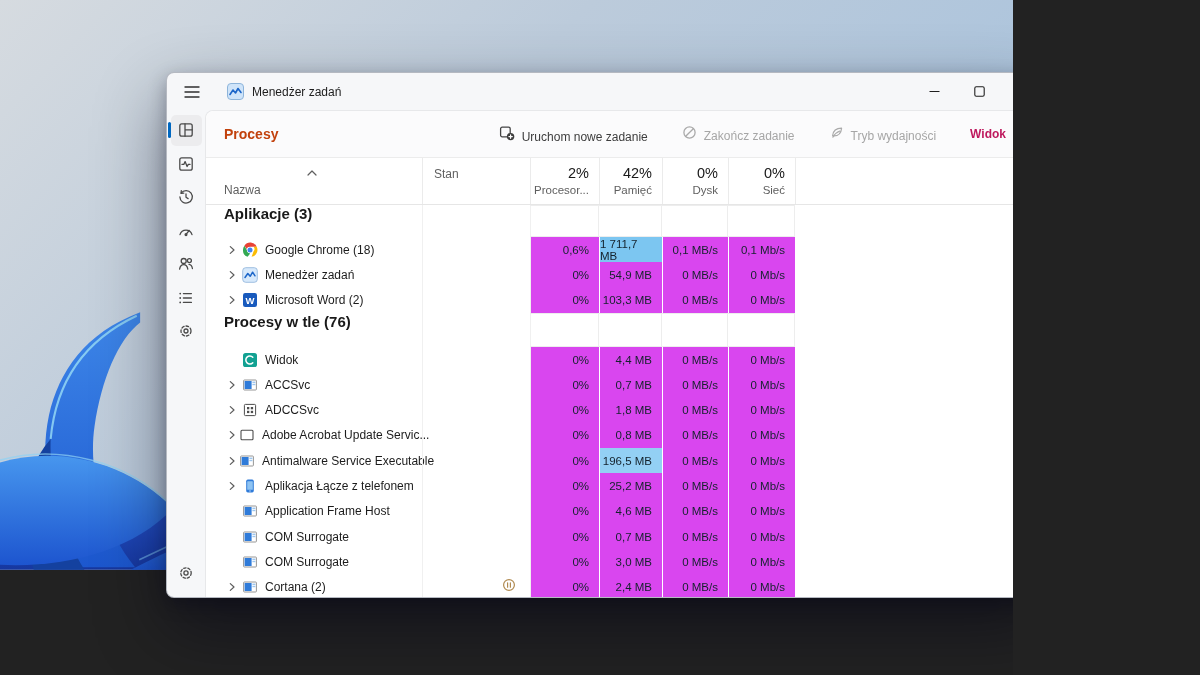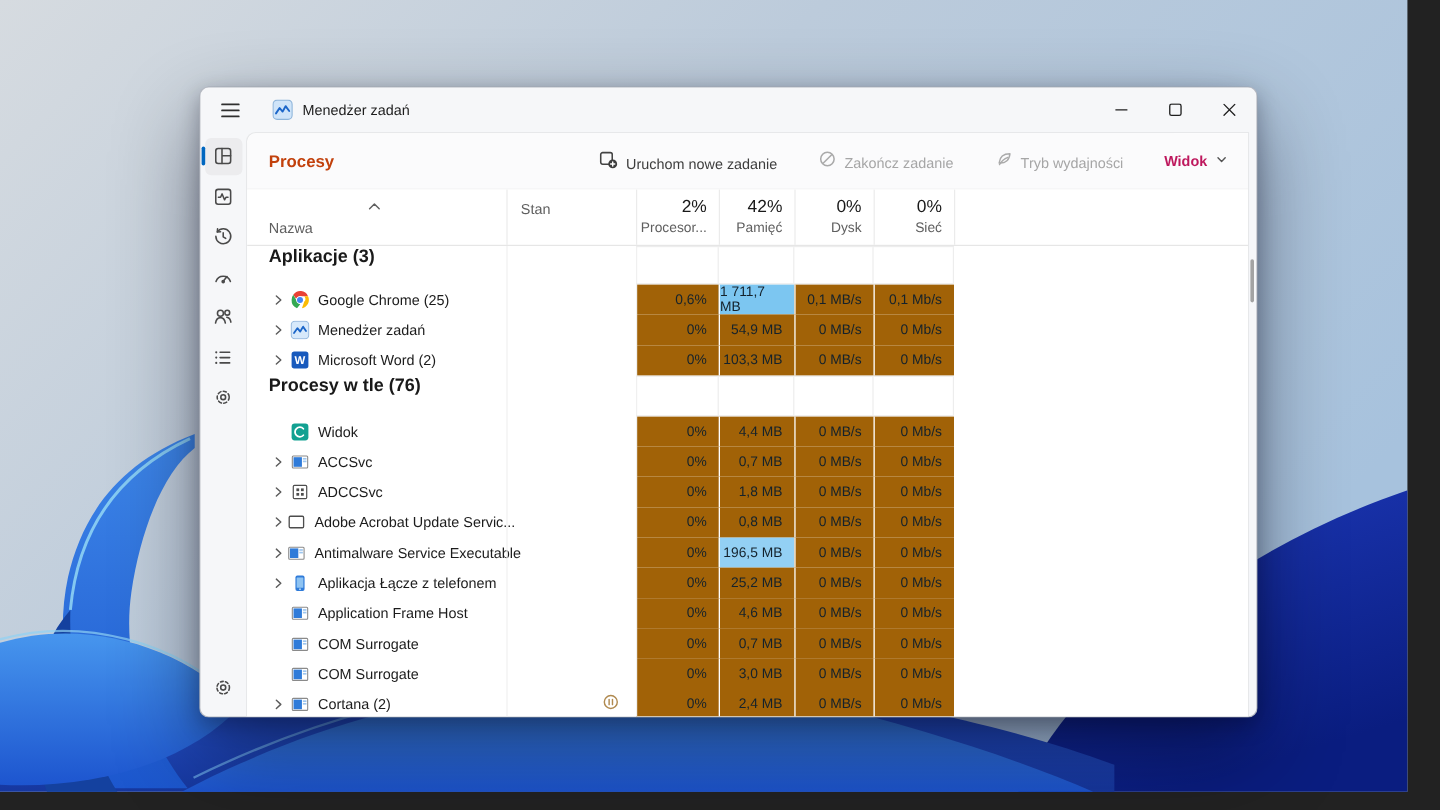--- a/index.html
+++ b/index.html
@@ -1,17 +1,17 @@
 <!DOCTYPE html>
 <html><head>
 <meta charset="utf-8">
 <style>
   html,body{margin:0;padding:0;background:#222;}
   body{font-family:"Liberation Sans","DejaVu Sans",sans-serif;-webkit-font-smoothing:antialiased;}
-  .desktop{position:relative;width:1173px;height:675px;overflow:hidden;}
+  .desktop{position:relative;width:1013px;height:675px;overflow:hidden;}
   .wallpaper{position:absolute;inset:0;}
 
   
   .window{position:absolute;left:166px;top:72px;width:882px;height:526px;background:#f6f7f9;
     border-radius:8px;border:1px solid rgba(60,70,90,.35);box-sizing:border-box;
     box-shadow:0 30px 70px rgba(0,0,20,.45),0 6px 18px rgba(0,0,20,.28);
     display:flex;flex-direction:column;overflow:hidden;}
   .titlebar{flex:0 0 37px;display:flex;align-items:center;padding-left:12px;}
   .hamburger{width:26px;height:26px;display:flex;align-items:center;justify-content:center;border-radius:4px;cursor:pointer;}
   .app-ico{width:17px;height:17px;margin-left:22px;display:flex;}
@@ -59,21 +59,21 @@
   .heatstrip i{display:block;height:100%;box-sizing:border-box;border-right:1px solid #ededed;}
   .hs1{width:69px}.hs2{width:63px}.hs3{width:66px}.hs4{width:67px}
   .prow{display:flex;align-items:center;height:25.3px;cursor:default;}
   .cell{height:100%;box-sizing:border-box;display:flex;align-items:center;}
   .ncell{width:216px;padding-left:20px;}
   .chev{width:15px;display:inline-flex;align-items:center;}
   .ricon{width:16px;height:16px;margin:0 7px 0 1px;display:inline-flex;align-items:center;justify-content:center;}
   .ricon svg{width:16px;height:16px;}
   .rlabel{font-size:12px;color:#1c1c1c;white-space:nowrap;}
   .scell{width:108px;justify-content:flex-end;padding-right:14px;}
-  .heat{background:#a16207;justify-content:flex-end;padding-right:10px;font-size:11.5px;color:#14222c;}
+  .heat{background:#d946ef;justify-content:flex-end;padding-right:10px;font-size:11.5px;color:#14222c;}
   .heat.c1{width:69px;}
   .heat.c2{width:63px;border-left:1px solid #fff;}
   .heat.c3{width:66px;border-left:1px solid #fff;}
   .heat.c4{width:67px;border-left:1px solid #fff;}
   .heat.hi{background:#7cc6f1;}
   .heat.med{background:#93d0f4;}
 
   .scroll-thumb{position:absolute;right:2px;top:143px;width:3px;height:36px;background:#a3a3a3;border-radius:2px;cursor:pointer;}
 </style>
 </head>
@@ -312,21 +312,21 @@
                 <span class="ricon">
                   <svg viewBox="0 0 16 16">
                     <circle cx="8" cy="8" r="7" fill="#fff"></circle>
                     <path d="M2.4 3.7A7 7 0 0 1 14.7 4.8H8a3.6 3.6 0 0 0-3.3 2.2z" fill="#e94235"></path>
                     <path d="M1 8a7 7 0 0 1 1.4-4.3l3.4 6A3.6 3.6 0 0 0 8.2 11.6l-2.7 3.2A7 7 0 0 1 1 8z" fill="#34a853"></path>
                     <path d="M14.7 4.8A7 7 0 0 1 9.6 14.8L11.5 9.5a3.6 3.6 0 0 0 .1-4.7z" fill="#fbbc05"></path>
                     <circle cx="8" cy="8" r="3.1" fill="#fff"></circle>
                     <circle cx="8" cy="8" r="2.5" fill="#4285f4"></circle>
                   </svg>
                 </span>
-                <span class="rlabel">Google Chrome (25)</span>
+                <span class="rlabel">Google Chrome (18)</span>
               </div>
               <div class="cell scell"></div>
               <div class="cell heat c1">0,6%</div>
               <div class="cell heat c2 hi">1 711,7 MB</div>
               <div class="cell heat c3">0,1 MB/s</div>
               <div class="cell heat c4">0,1 Mb/s</div>
             </div>
             <div class="prow">
               <div class="cell ncell">
                 <span class="chev">

